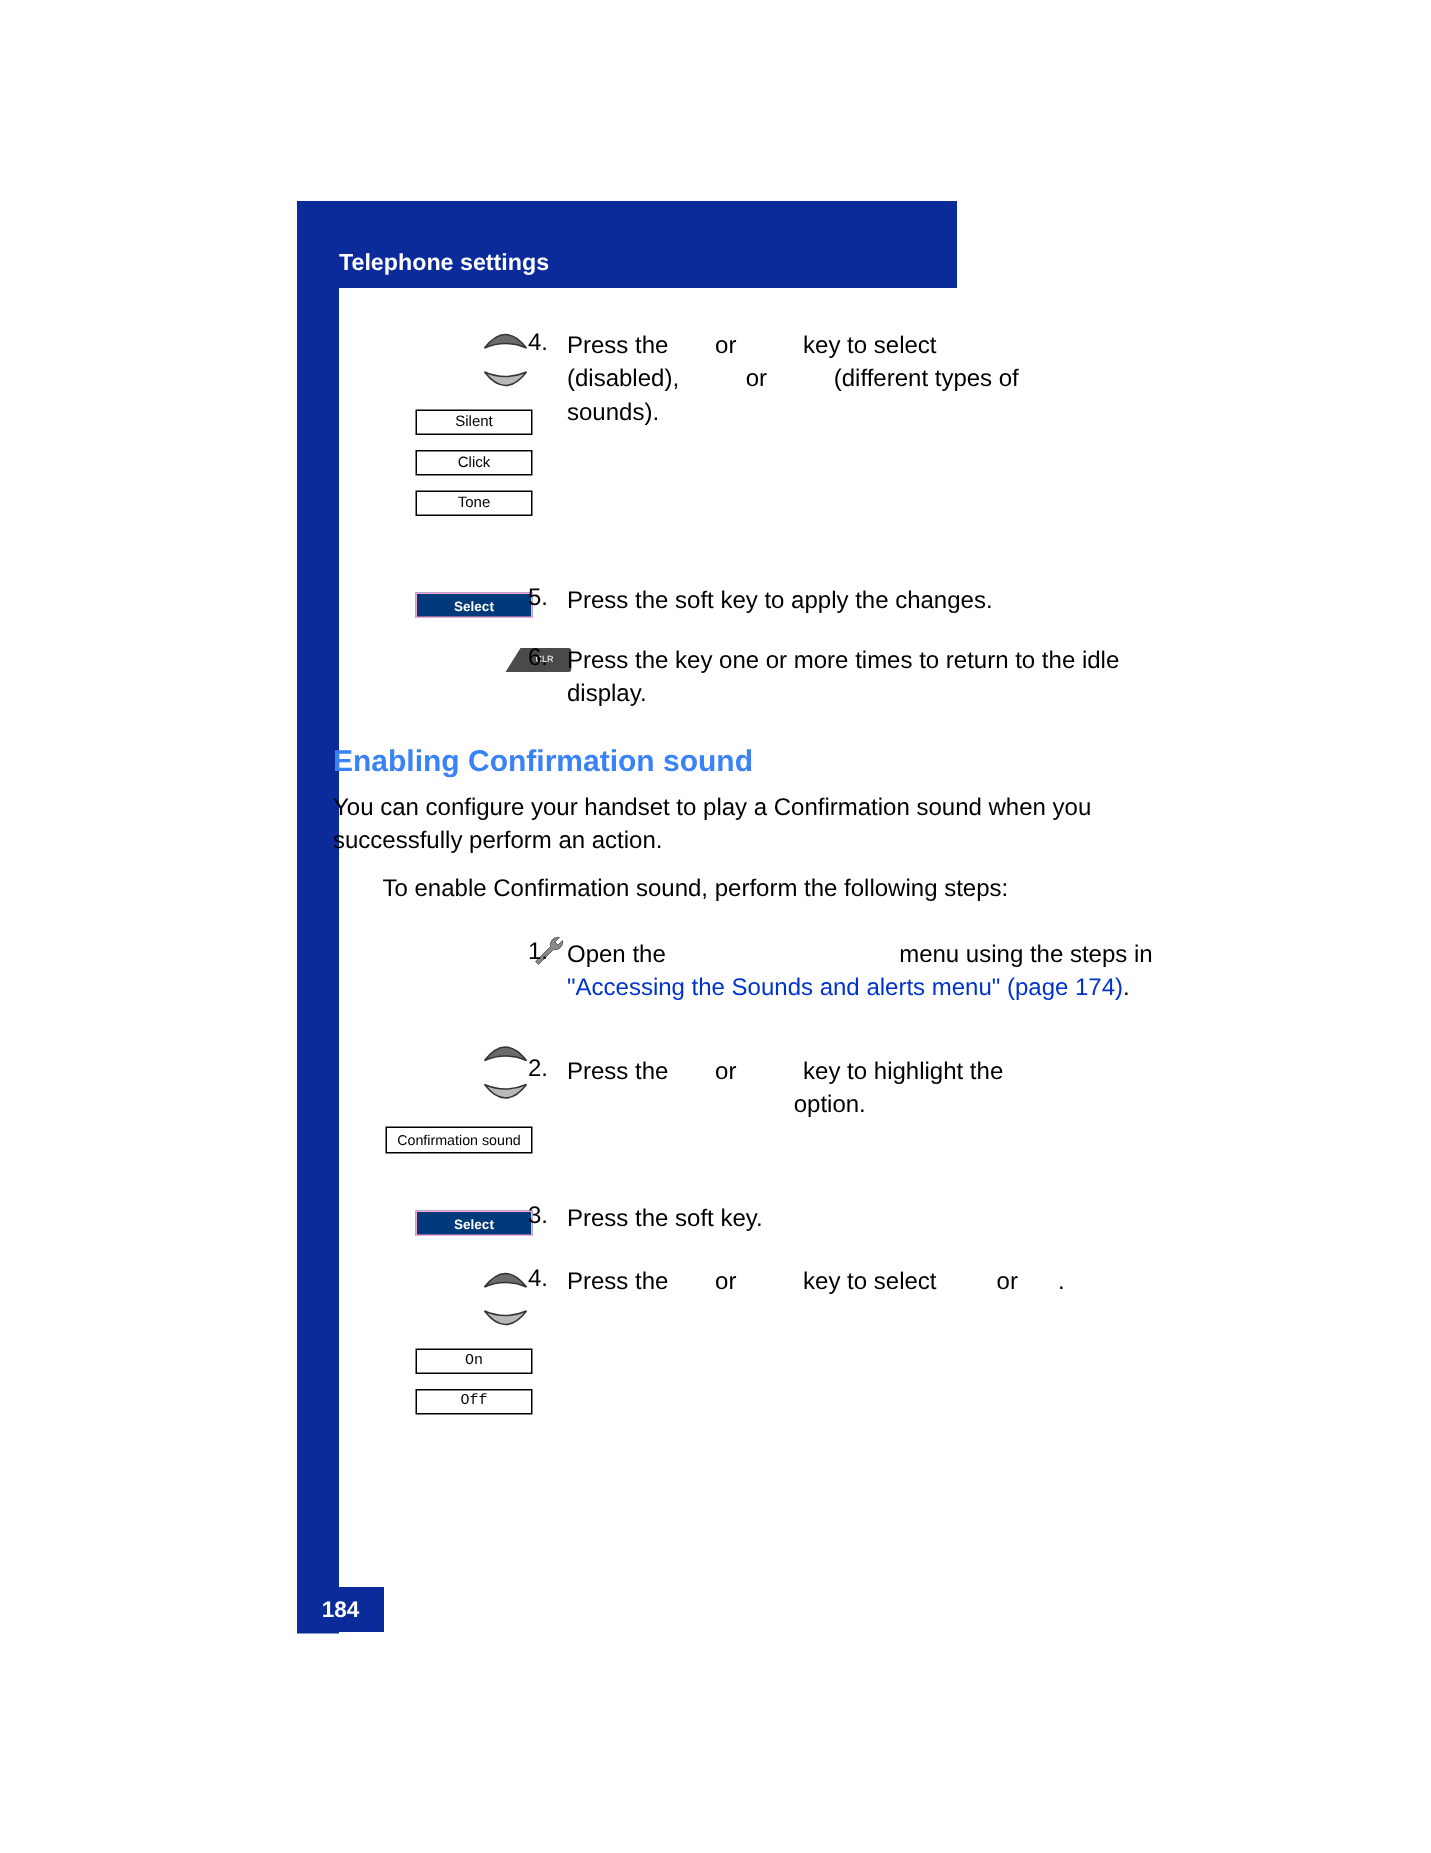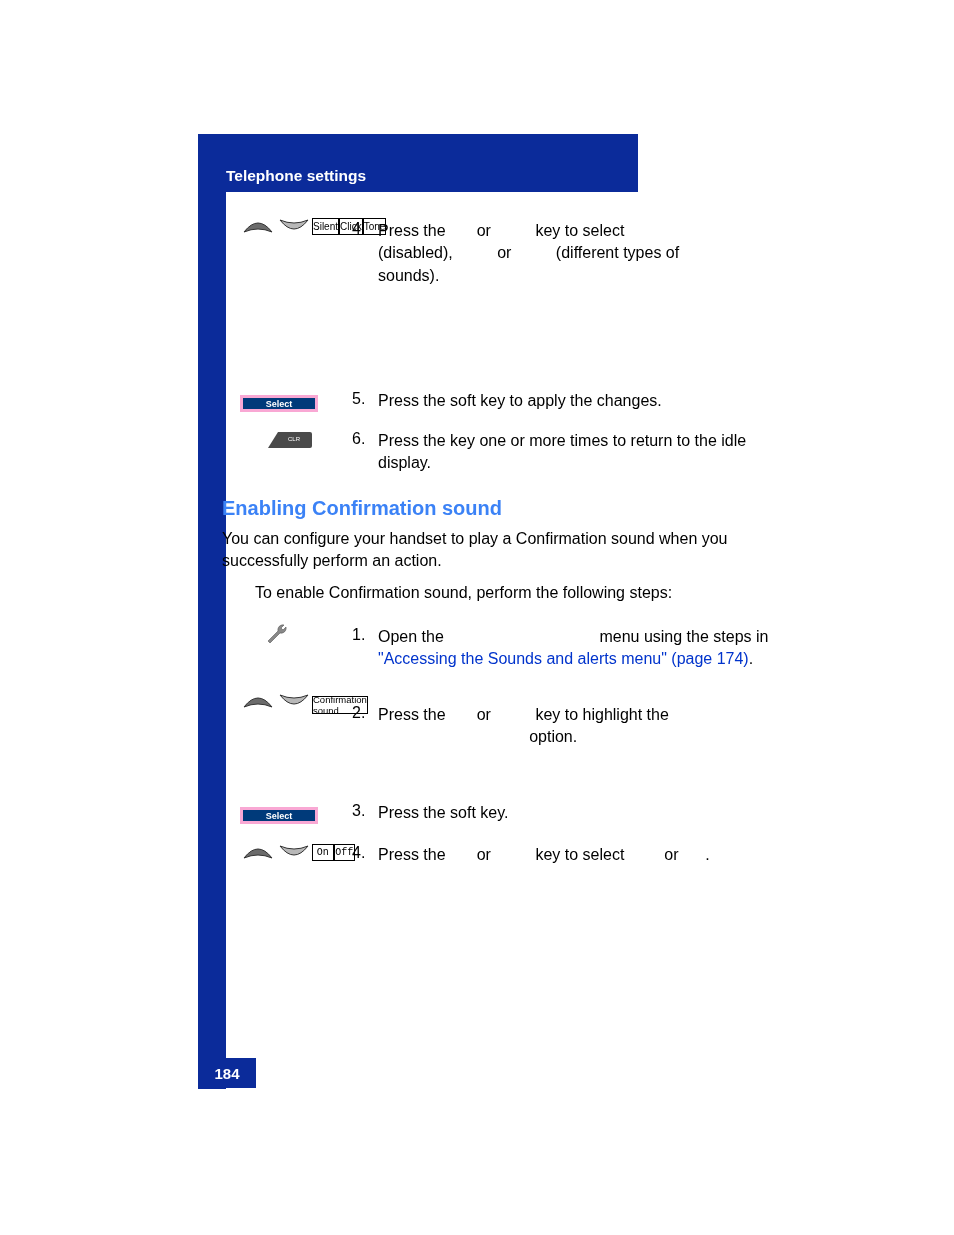--- a/index.html
+++ b/index.html
@@ -27,42 +27,42 @@
       padding: 33px 0 0 28px;
     }
     .content {
       position: absolute;
       left: 226px; top: 200px;
       width: 530px;
     }
     .icon-col {
       position: absolute;
       width: 115px;
-      display: flex; flex-direction: row; align-items: center;
+      display: flex; flex-direction: column; align-items: flex-end;
     }
     .arrow-btn {
       margin: 4px 0;
     }
     .arrow-btn svg { display: block; }
     .key-box {
       border: 1px solid #000;
       background: #fff;
       width: 78px; height: 17px;
       font-size: 10px;
       display: flex; align-items: center; justify-content: center;
       margin: 5px 0;
     }
     .select-btn {
       background: #003a7a;
       color: #fff;
       width: 78px; height: 17px;
       font-size: 9px; font-weight: bold;
       display: flex; align-items: center; justify-content: center;
       margin: 5px 0;
-      border: 3px solid #f9a8d4;
+      border: 1px solid #f9a8d4;
     }
     .step-row {
       position: absolute;
       display: flex;
       align-items: flex-start;
       font-size: 16px;
       color: #000;
     }
     .step-num { width: 26px; flex-shrink: 0; }
     .step-txt { width: 400px; line-height: 1.4; }

